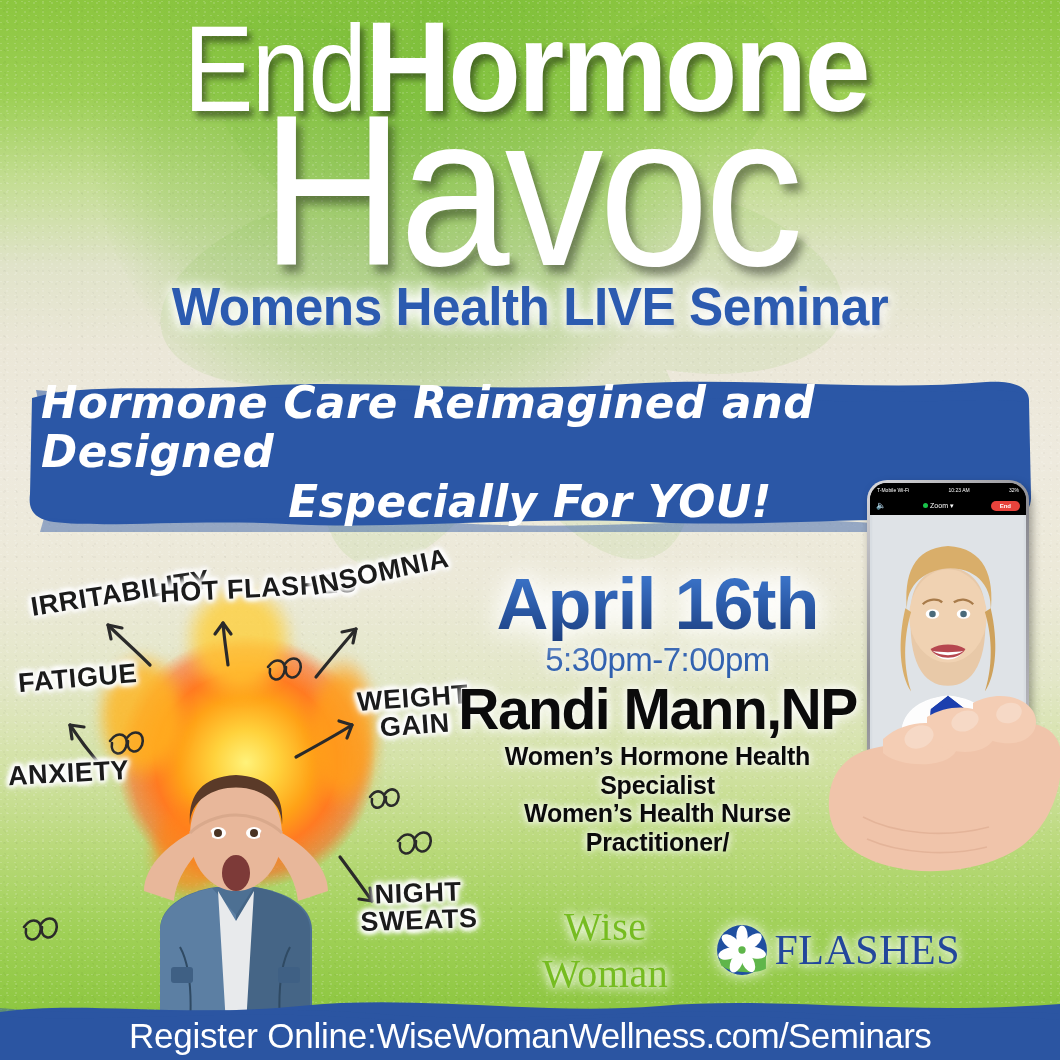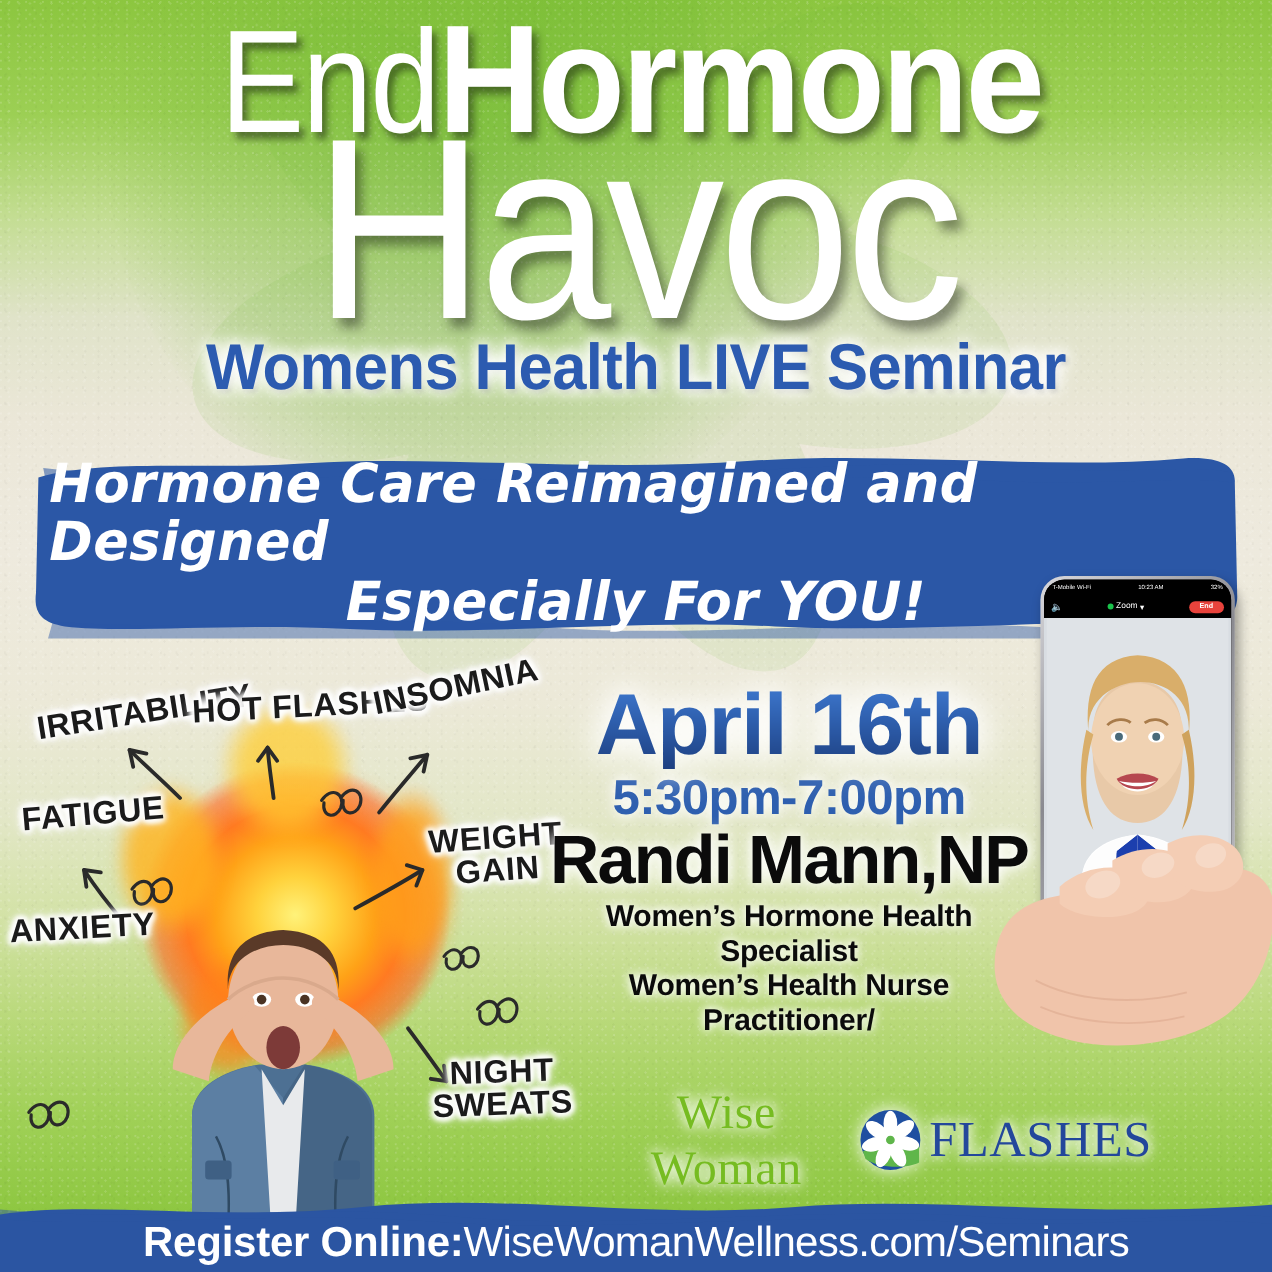--- a/index.html
+++ b/index.html
@@ -131,21 +131,21 @@
   .info{position:absolute;left:455px;top:568px;width:405px;text-align:center;}
   .date{
     font-family:Liberation Sans, sans-serif;font-weight:bold;font-size:72px;
     background:linear-gradient(180deg,#3f7ad1 0%,#2d5dab 48%,#1d3f80 100%);
     -webkit-background-clip:text;background-clip:text;color:transparent;
     letter-spacing:-1px;line-height:1.02;
     filter:drop-shadow(0 0 10px #fff) drop-shadow(0 0 16px #fff);
   }
   .time{
     margin-top:2px;
-    font-family:"Liberation Sans",sans-serif;font-weight:bold;font-size:41px;color:#2e5faf;
+    font-family:"Liberation Sans",sans-serif;font-weight:normal;font-size:33px;color:#2e5faf;
     letter-spacing:-.5px;line-height:1.05;
     text-shadow:0 0 10px #fff,0 0 14px #fff;
   }
   .hosted{
     margin-top:18px;
     font-family:"Liberation Sans",sans-serif;font-weight:normal;font-size:43px;color:#111;
     letter-spacing:-.5px;text-shadow:0 0 10px #fff,0 0 14px #fff;
   }
   .host-name{
     margin-top:-2px;
@@ -205,21 +205,21 @@
   }
 
   
   .footer{position:absolute;left:0;right:0;bottom:0;height:62px;}
   .footer .bar{position:absolute;inset:0;}
   .footer .ft{
     position:absolute;inset:0;display:flex;align-items:center;justify-content:center;
     padding-top:14px;color:#fff;white-space:nowrap;
     font-family:"Liberation Sans Narrow","Liberation Sans",sans-serif;font-size:35px;
   }
-  .footer .ft .reg{font-weight:700;letter-spacing:-.2px;}
+  .footer .ft .reg{font-weight:400;letter-spacing:-.2px;}
   .footer .ft .url{font-weight:normal;letter-spacing:-.6px;}
 </style>
 </head>
 <body>
 
 <div class="poster">
 
   <div class="topglow"></div>
   <div class="wm">
     <svg viewBox="0 0 400 400" aria-hidden="true">

